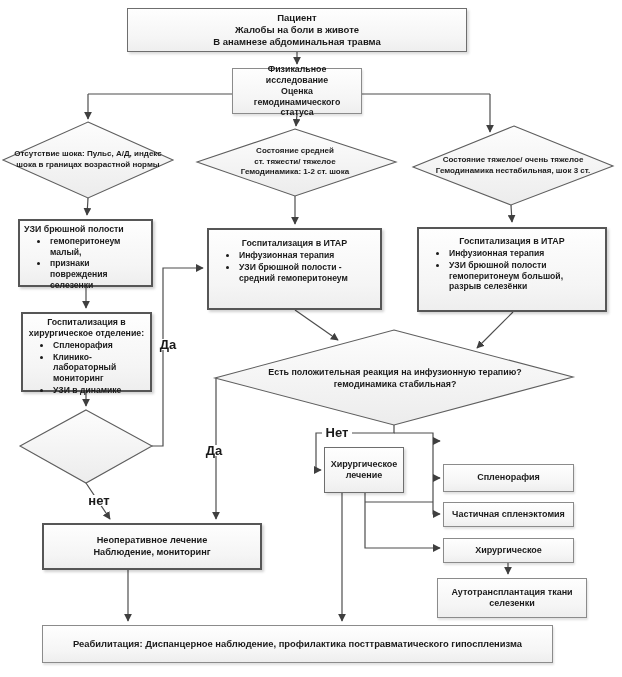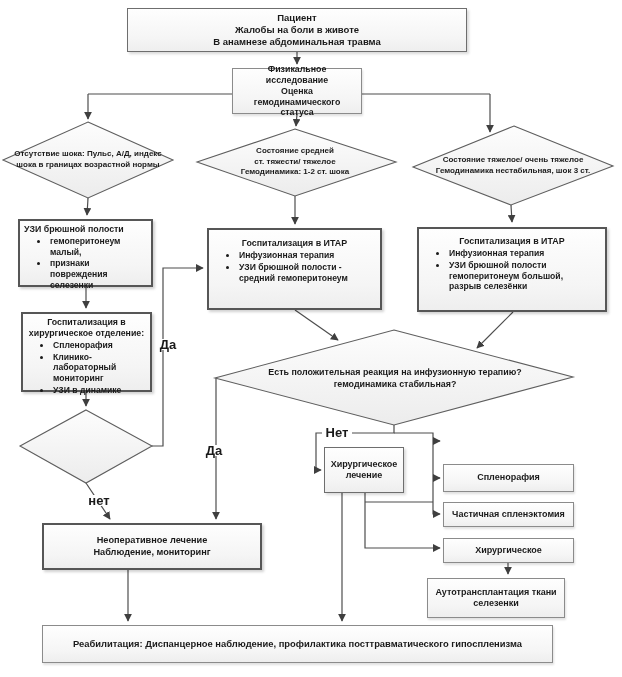--- a/index.html
+++ b/index.html
@@ -146,21 +146,21 @@
   </div>
 
   <div class="box b-thin center-txt" style="left:443px;top:502px;width:131px;height:25px;">
     <span>Частичная спленэктомия</span>
   </div>
 
   <div class="box b-thin center-txt" style="left:443px;top:538px;width:131px;height:25px;">
     <span>Хирургическое</span>
   </div>
 
-  <div class="box b-thin center-txt" style="left:427px;top:578px;width:138px;height:40px;">
+  <div class="box b-thin center-txt" style="left:437px;top:578px;width:150px;height:40px;">
     <span>Аутотрансплантация ткани
 селезенки</span>
   </div>
 
   <div class="box b-thin center-txt" style="left:42px;top:625px;width:511px;height:38px;font-size:9.4px;">
     <span>Реабилитация: Диспанцерное наблюдение, профилактика посттравматического гипоспленизма</span>
   </div>
 
   <div class="dtext" style="left:6px;top:134px;width:164px;height:52px;">Отсутствие шока: Пульс, А/Д, индекс
 шока в границах возрастной нормы</div>

